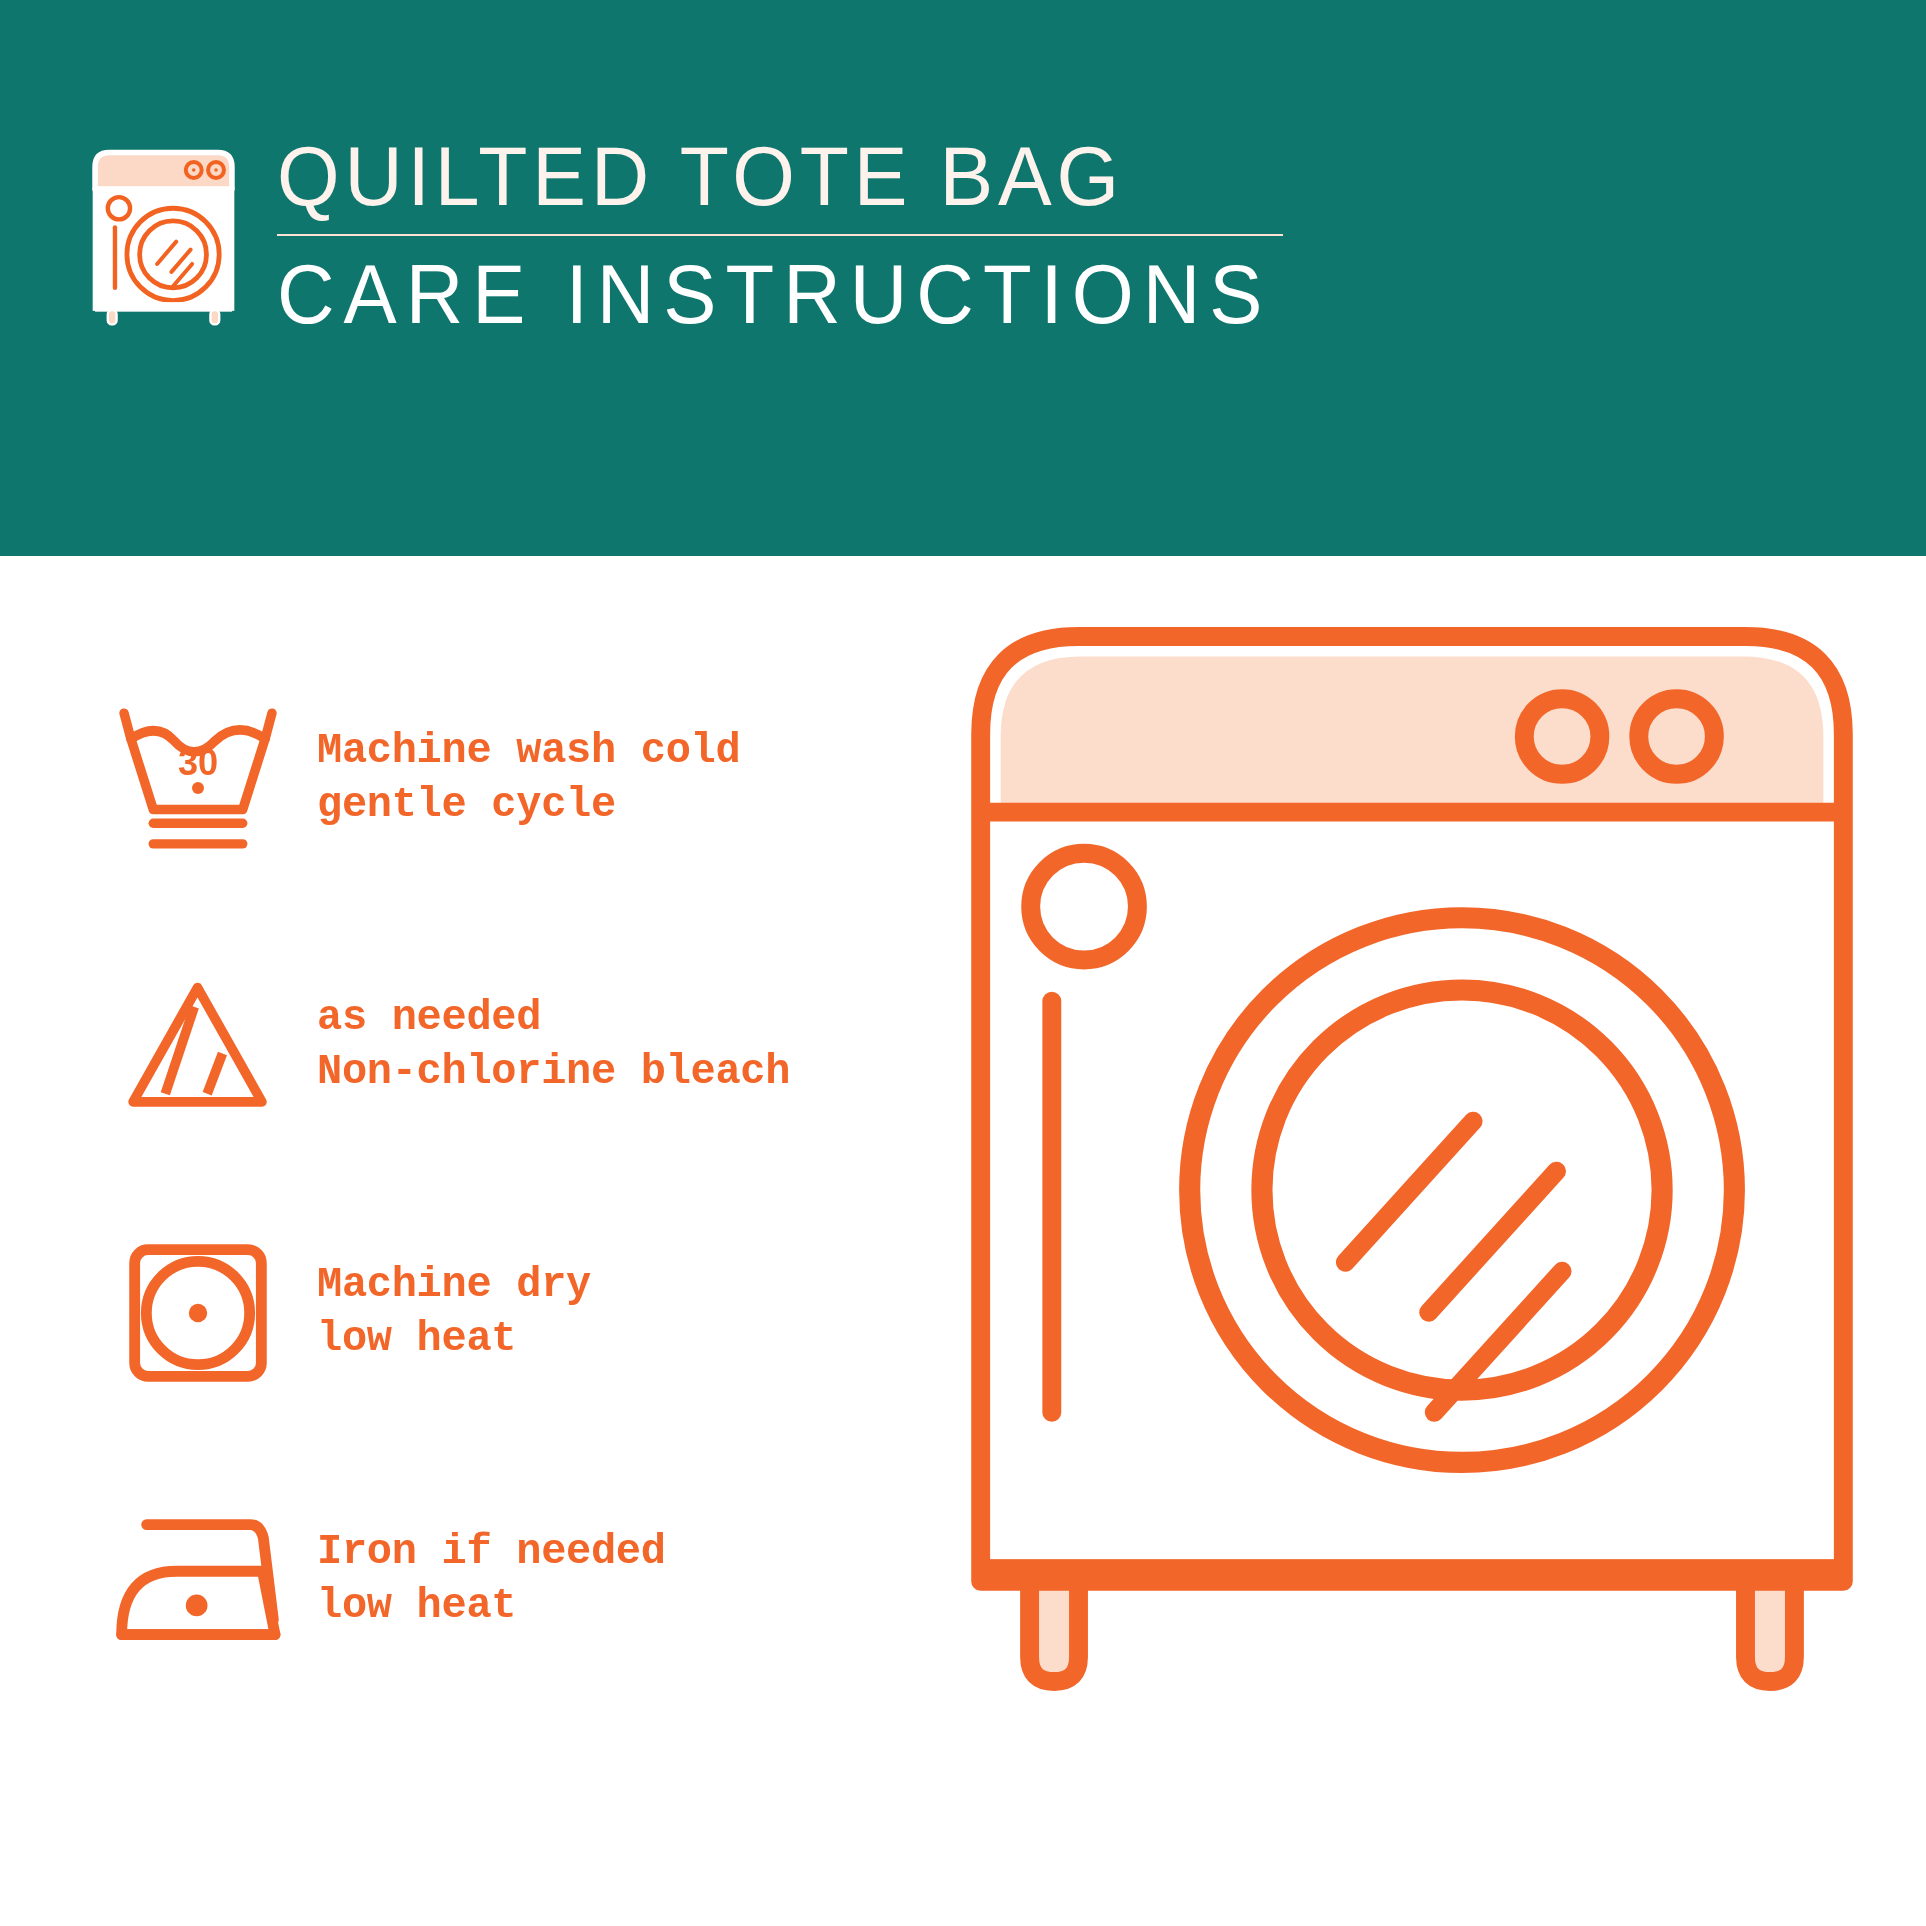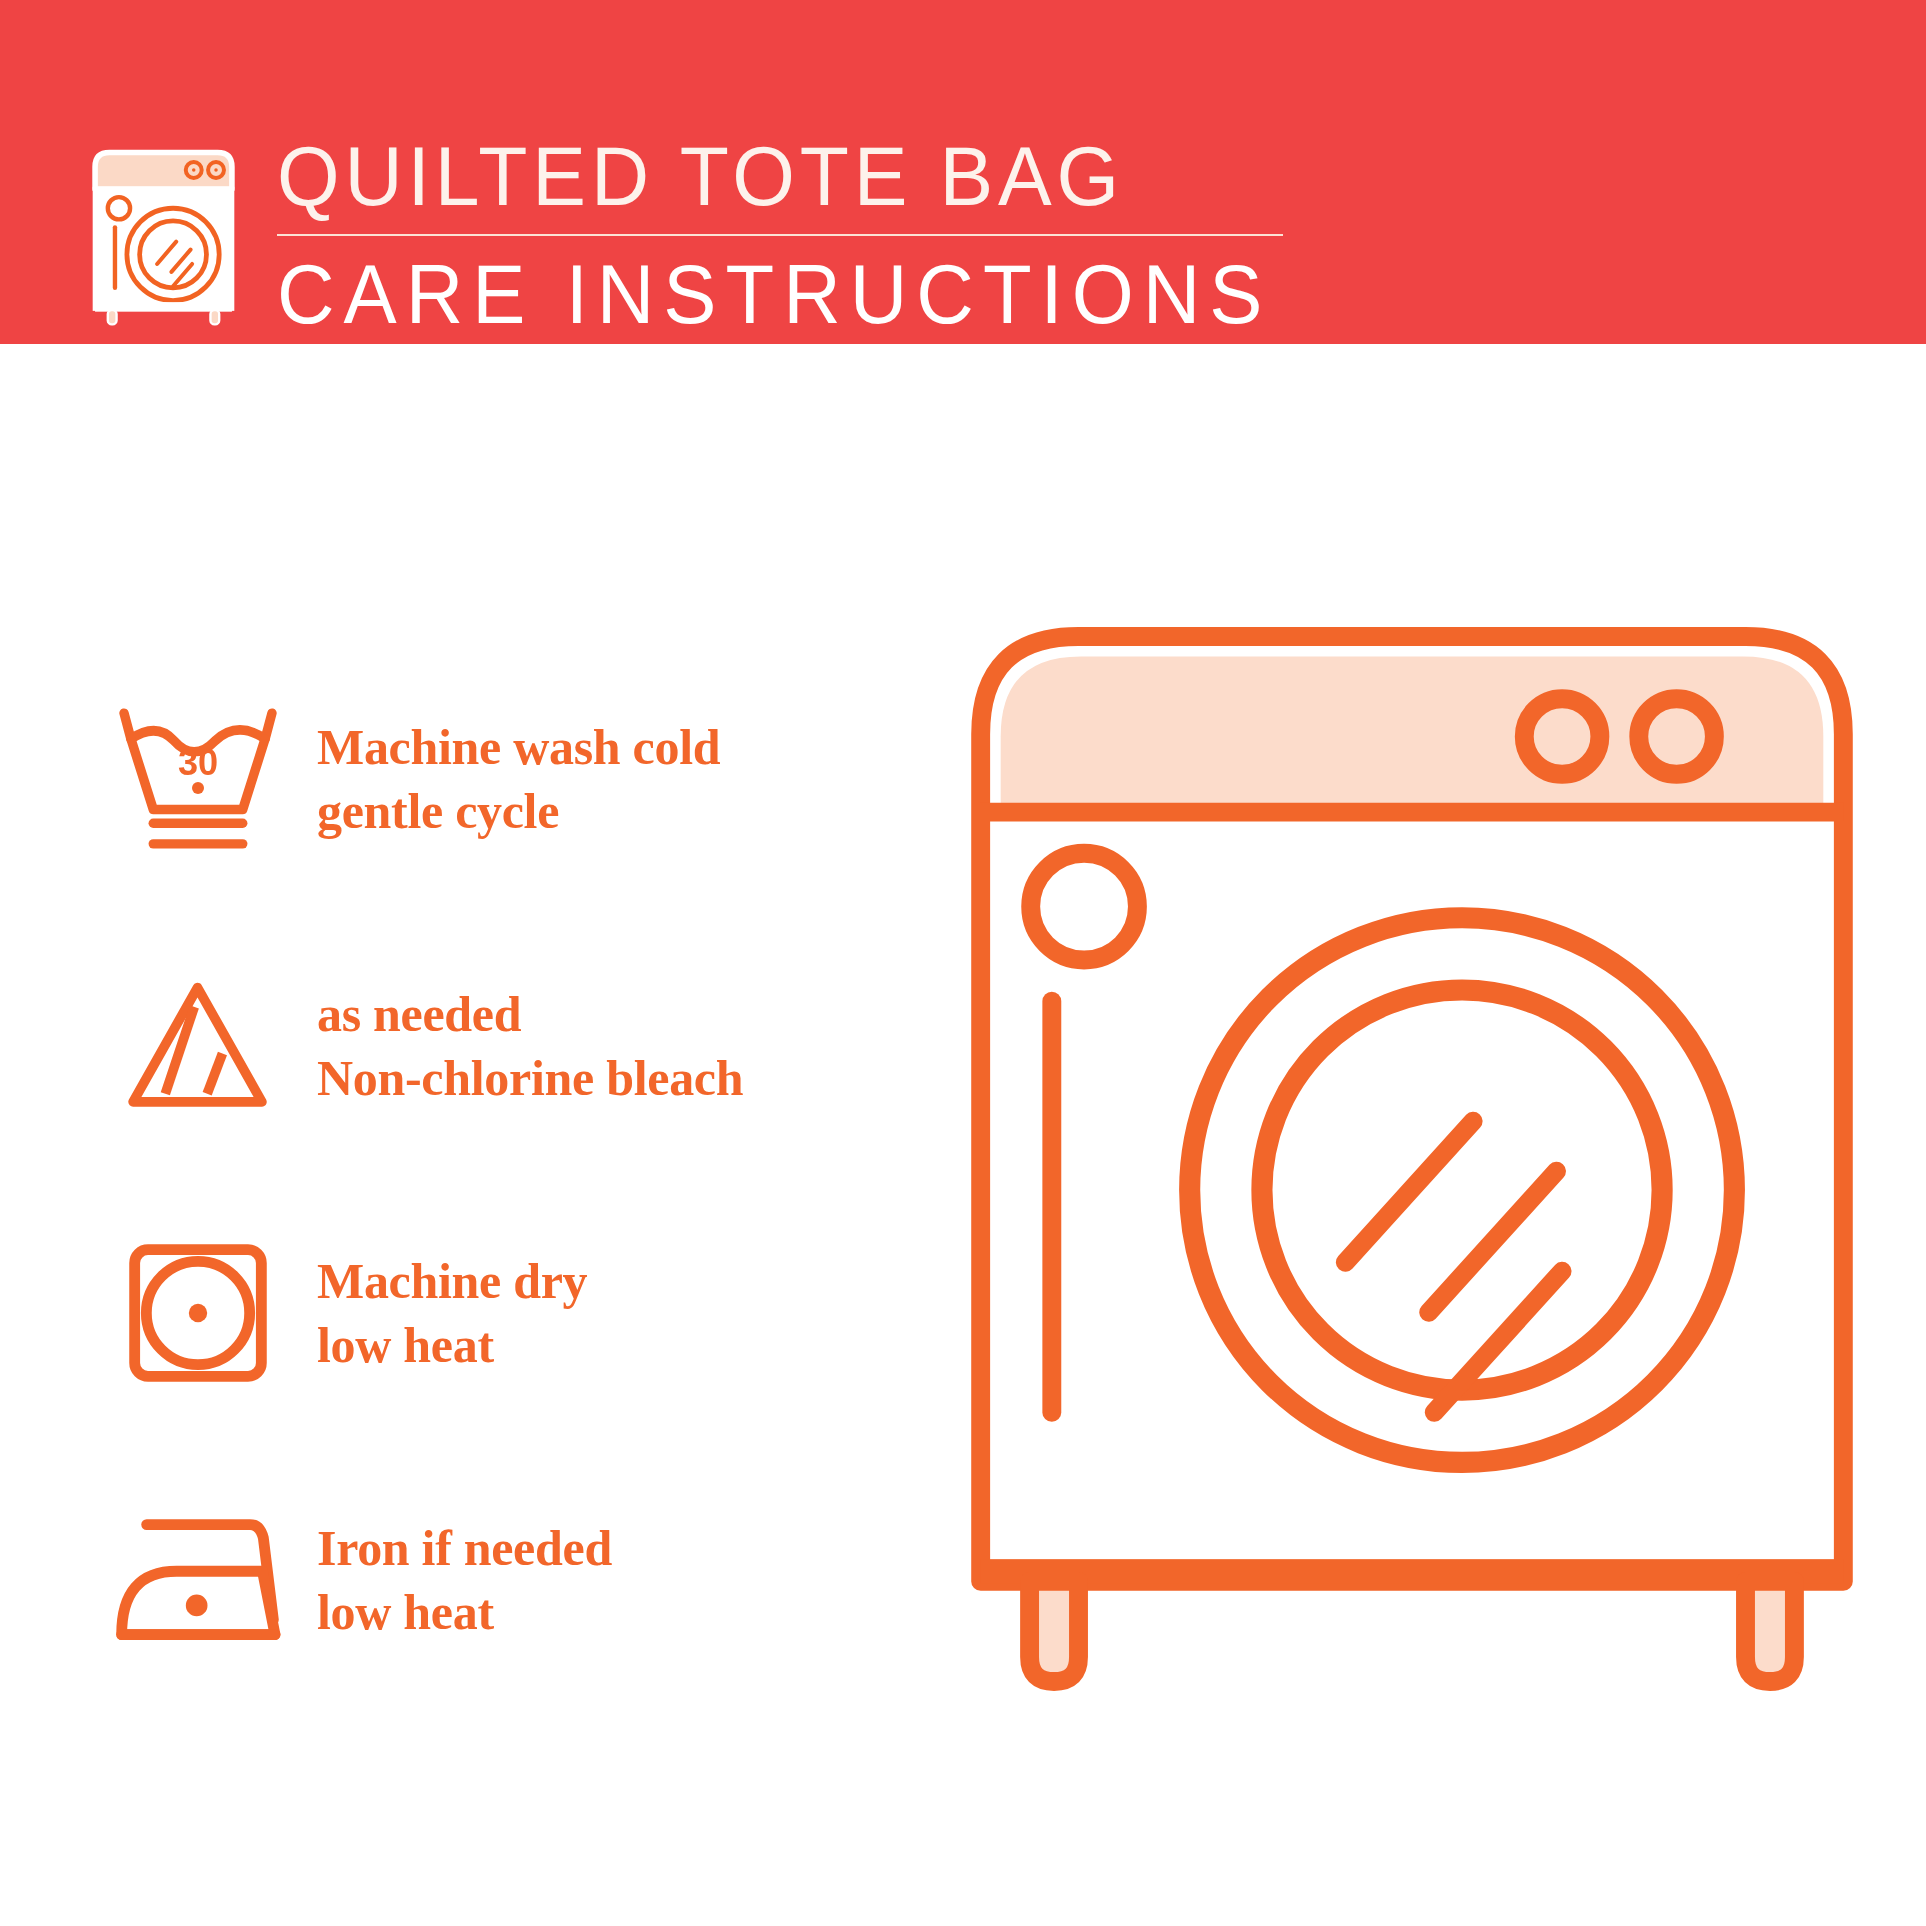--- a/index.html
+++ b/index.html
@@ -14,22 +14,22 @@
     overflow: hidden;
     position: relative;
   }
 
   
   .header {
     position: absolute;
     left: 0;
     top: 0;
     width: 1926px;
-    height: 344px;
-    background: #ef4444;
+    height: 556px;
+    background: #0f766e;
     box-sizing: border-box;
   }
   .header-inner {
     position: absolute;
     left: 83px;
     top: 133px;
     display: flex;
     align-items: flex-start;
   }
   .header-logo {
@@ -95,26 +95,26 @@
     height: 267px;
   }
   .care-icon {
     width: 217px;
     flex: 0 0 217px;
     display: flex;
     justify-content: center;
   }
   .care-text {
     color: #F2662A;
-    font-size: 50px;
+    font-size: 42px;
     line-height: 1.28;
     font-weight: 700;
     letter-spacing: -0.3px;
     margin-left: 11px;
-    font-family: Liberation Serif, serif;
+    font-family: Liberation Mono, monospace;
   }
   .care-text .l { display: block; white-space: nowrap; }
 
   
   .machine {
     position: absolute;
     left: 956px;
     top: 150px;
     width: 912px;
     height: 1095px;

